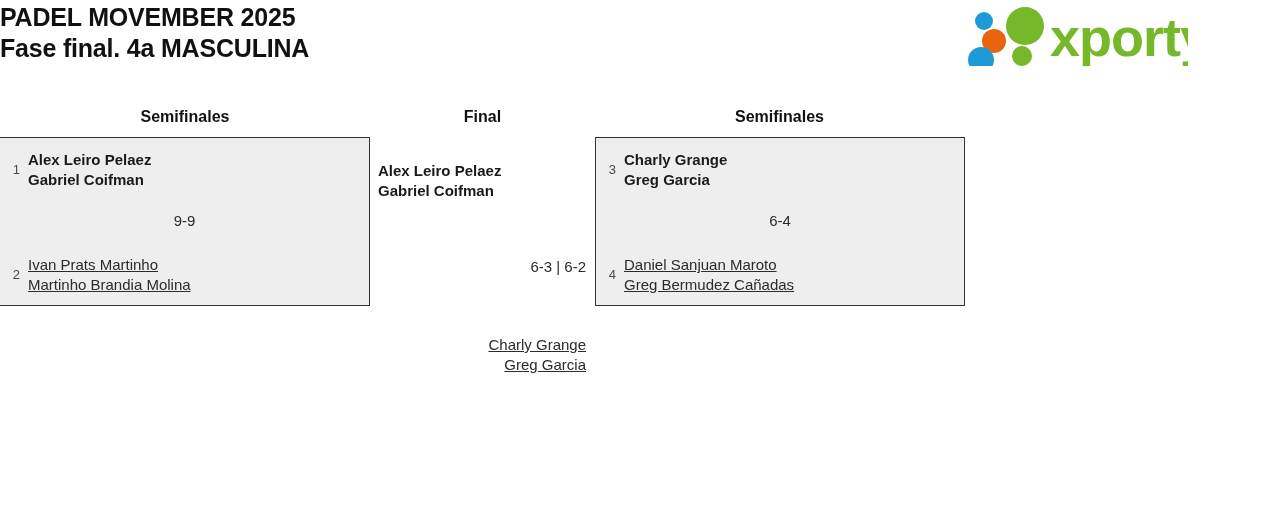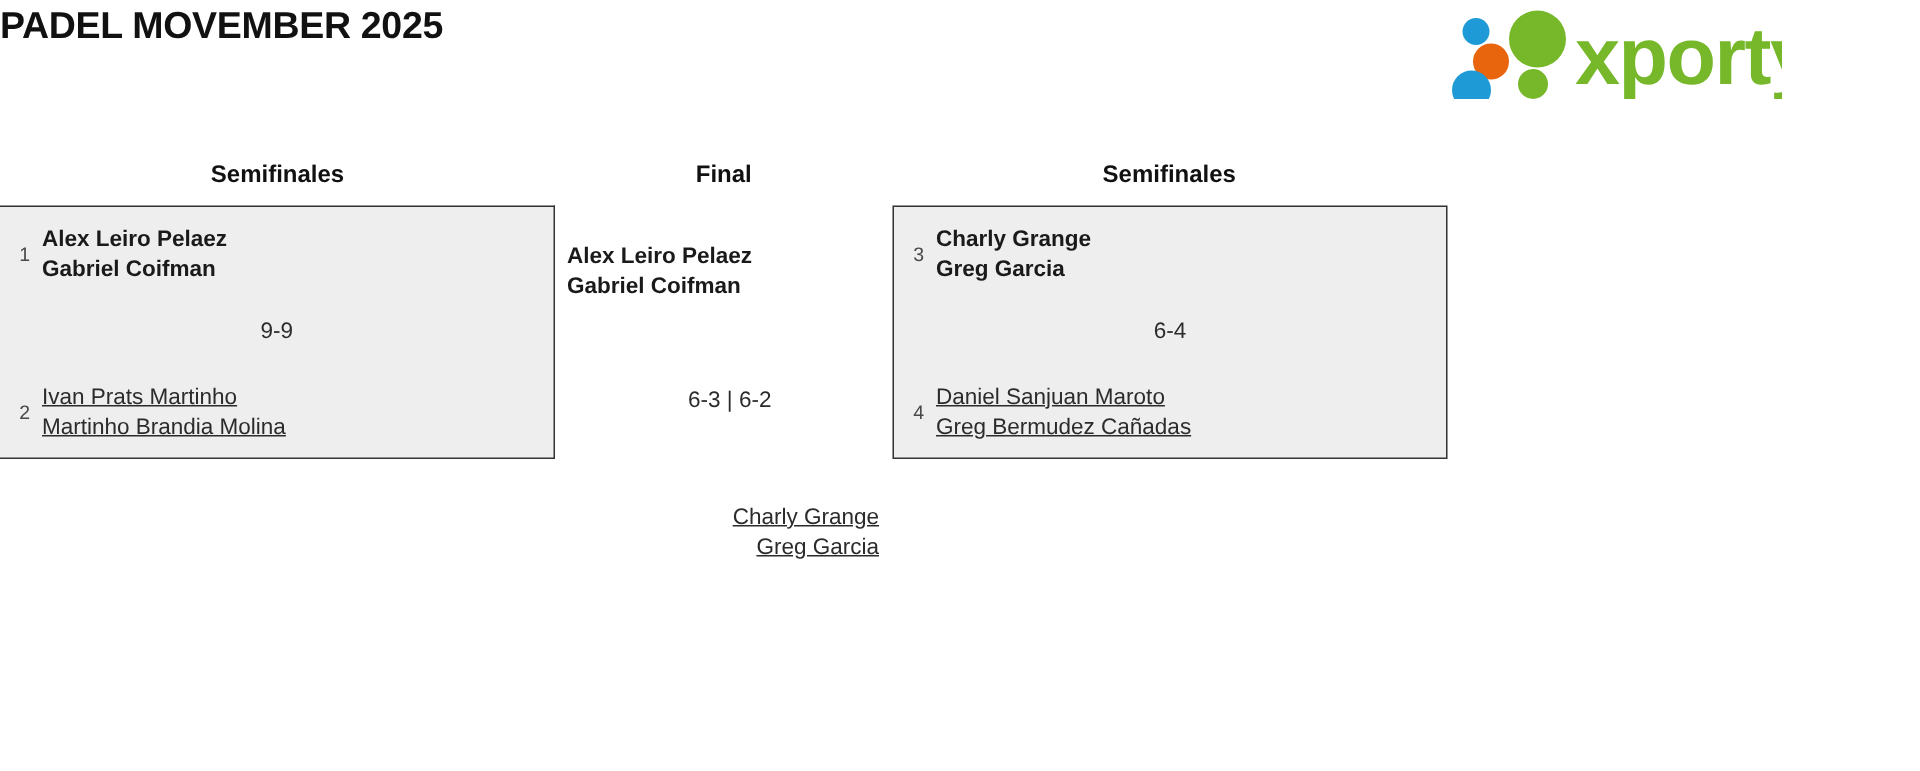--- a/index.html
+++ b/index.html
@@ -163,31 +163,32 @@
   #match-final .final-bottom {
     position: absolute;
     right: 9px;
     top: 198px;
     text-align: right;
   }
   #match-final .score {
     top: 120px;
     left: 0;
     right: 9px;
-    text-align: center;
+    text-align: right;
     margin-left: 17px;
   }
 </style>
 </head>
 <body>
 
 <div id="tournament-header">
 
   <div id="tournament-title">PADEL MOVEMBER 2025</div>
 
+  <div id="tournament-subtitle">Fase final. 4a MASCULINA</div>
 
   <div id="brand-logo">
     <svg width="224" height="62" viewBox="0 0 224 62" xmlns="http://www.w3.org/2000/svg">
 
       <circle cx="20" cy="17" r="9" fill="#1e9bd7"></circle>
       <circle cx="30" cy="37" r="12" fill="#e8650d"></circle>
       <circle cx="17" cy="56" r="13" fill="#1e9bd7"></circle>
       <circle cx="61" cy="22" r="19" fill="#76b82a"></circle>
       <circle cx="58" cy="52" r="10" fill="#76b82a"></circle>
 

